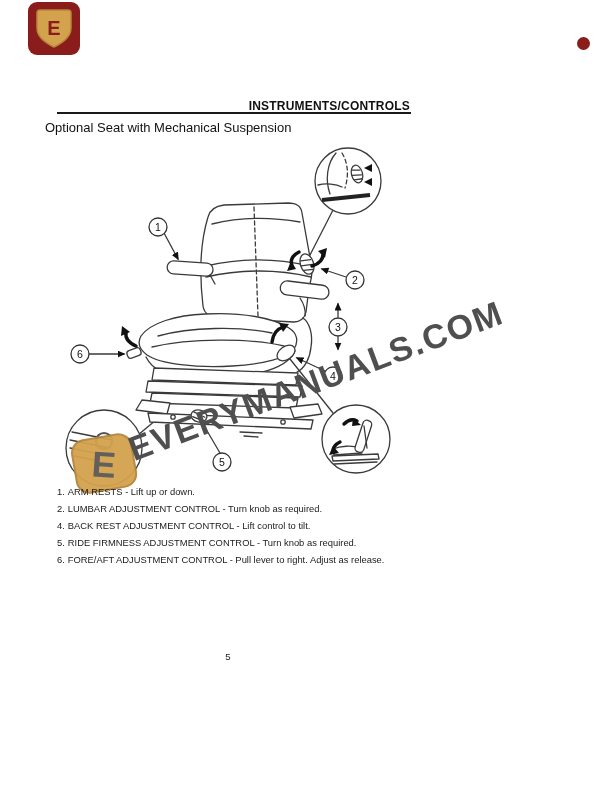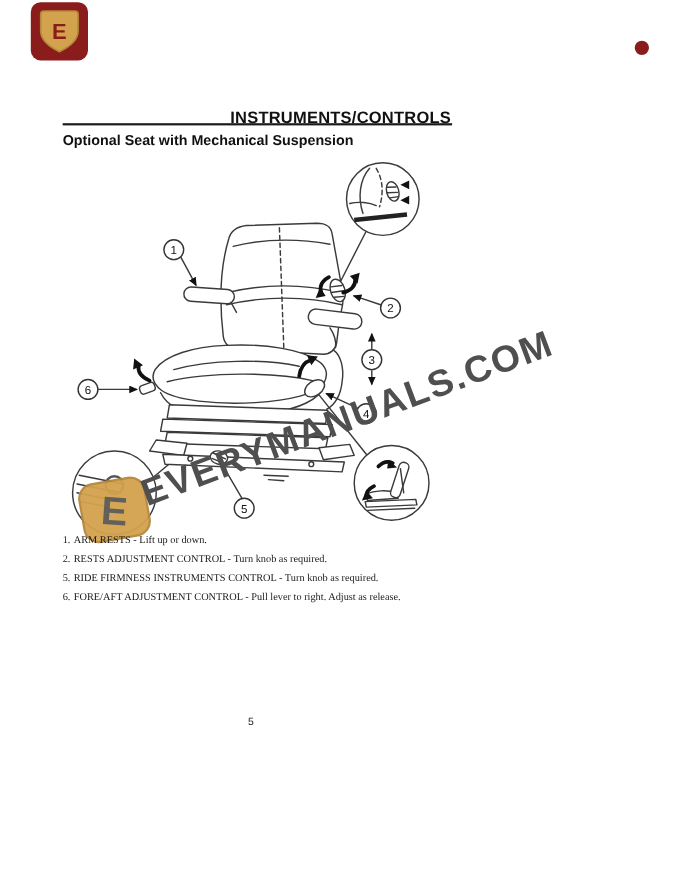--- a/index.html
+++ b/index.html
@@ -8,37 +8,37 @@
     font-family:"Liberation Sans", sans-serif;
   }
   .page{position:absolute;inset:0;}
   
   .corner-logo{position:absolute;left:28px;top:2px;width:52px;height:53px;
     background:#8b1c1c;border-radius:9px;z-index:6;}
   .corner-dot{position:absolute;left:577px;top:37px;width:13px;height:13px;border-radius:50%;
     background:#8b1c1c;z-index:6;}
   
   .section-label{position:absolute;top:99px;left:57px;width:353px;text-align:right;
-    font-size:15px;font-weight:bold;letter-spacing:0.2px;color:#111;z-index:4;}
+    font-size:12px;font-weight:bold;letter-spacing:0.2px;color:#111;z-index:4;}
   .rule{position:absolute;top:112px;left:57px;width:354px;height:1.6px;background:#1a1a1a;z-index:4;}
-  .page-title{position:absolute;top:120px;left:57px;font-size:13px;font-weight:bold;color:#111;z-index:4;}
+  .page-title{position:absolute;top:120px;left:45px;font-size:13px;font-weight:normal;color:#111;z-index:4;}
   
   .fig{position:absolute;left:0;top:0;width:612px;height:792px;z-index:2;}
   .ln{fill:none;stroke:#3a3a3a;stroke-width:1.3;stroke-linecap:round;stroke-linejoin:round;}
   .fw{fill:#ffffff;stroke:#3a3a3a;stroke-width:1.3;stroke-linejoin:round;}
   .dash{stroke-dasharray:4 3;}
   .thick{fill:none;stroke:#111;stroke-width:3.4;stroke-linecap:round;}
   .co{fill:#fff;stroke:#333;stroke-width:1.3;}
   .cn{font-family:"Liberation Sans",sans-serif;font-size:10.5px;fill:#111;text-anchor:middle;}
   
   .watermark{position:absolute;left:130px;top:431px;transform:rotate(-20.5deg);transform-origin:0 50%;
     font-weight:bold;font-size:34px;letter-spacing:1.5px;color:#4f4f4f;white-space:nowrap;z-index:3;}
   
   .legend{position:absolute;left:57px;top:486px;width:358px;font-size:9.4px;line-height:12.4px;
-    color:#1a1a1a;z-index:4;font-family:Liberation Serif, serif;}
+    color:#1a1a1a;z-index:4;}
   .legend .item{margin-bottom:4.6px;padding-left:14px;text-indent:-14px;}
   .legend .num{padding-right:3px;}
   .page-number{position:absolute;left:200px;top:651px;width:56px;text-align:center;
     font-size:9.5px;color:#222;z-index:4;}
 </style>
 </head>
 <body>
 
 <div class="page">
 
@@ -201,20 +201,21 @@
       <path class="ln" d="M89,354 L124,354" marker-end="url(#ah)"></path>
       <circle class="co" cx="80" cy="354" r="9"></circle>
       <text class="cn" x="80" y="358">6</text>
     </g>
   </svg>
 
   <div class="watermark">EVERYMANUALS.COM</div>
 
   <div class="legend">
     <div class="item"><span class="num">1.</span><span>ARM RESTS - Lift up or down.</span></div>
-    <div class="item"><span class="num">2.</span><span>RESTS ADJUSTMENT CONTROL - Turn knob as required.</span></div>
-    <div class="item"><span class="num">5.</span><span>RIDE FIRMNESS INSTRUMENTS CONTROL - Turn knob as required.</span></div>
+    <div class="item"><span class="num">2.</span><span>LUMBAR ADJUSTMENT CONTROL - Turn knob as required.</span></div>
+    <div class="item"><span class="num">4.</span><span>BACK REST ADJUSTMENT CONTROL - Lift control to tilt.</span></div>
+    <div class="item"><span class="num">5.</span><span>RIDE FIRMNESS ADJUSTMENT CONTROL - Turn knob as required.</span></div>
     <div class="item"><span class="num">6.</span><span>FORE/AFT ADJUSTMENT CONTROL - Pull lever to right. Adjust as release.</span></div>
   </div>
 
   <div class="page-number">5</div>
 
 </div>
 
 </body></html>

